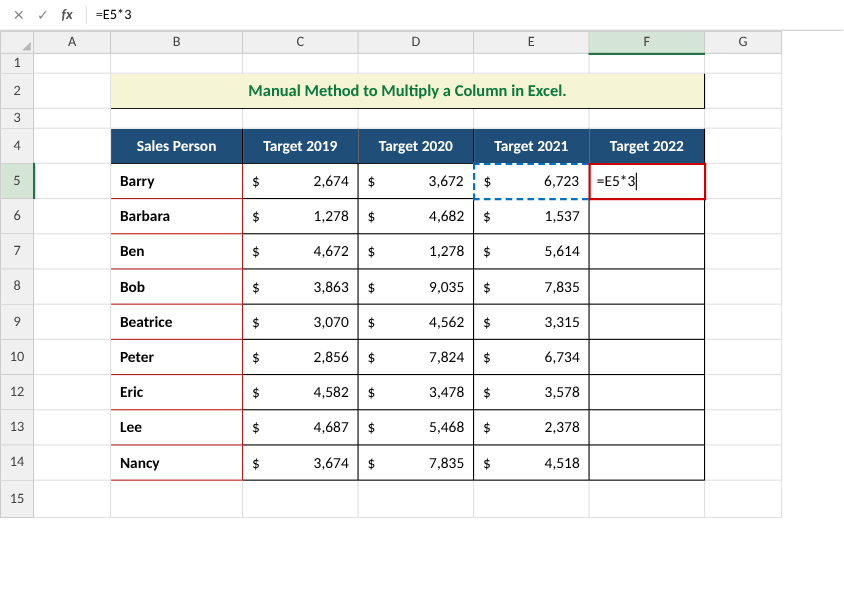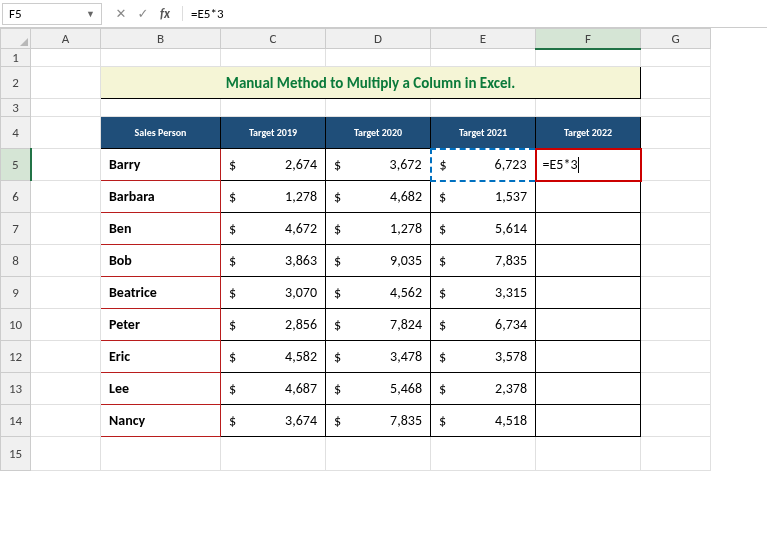--- a/index.html
+++ b/index.html
@@ -27,42 +27,38 @@
     .col-A { width: 70px; }
     .col-B { width: 120px; }
     .col-C, .col-D, .col-E { width: 105px; }
     .col-F { width: 105px; }
     .col-G { width: 70px; }
     
     .row-1 td, .row-3 td { height: 18px; }
     .row-15 td { height: 34px; }
     
     .title-cell { background: #f5f5d6; color: #0a7a3a; font-weight: bold; text-align: center; font-size: 15px; border: 1px solid #000; }
-    .hdr { background: #1f4e79; color: #fff; font-weight: bold; text-align: center; border: 1px solid #000; font-size: 10px; padding: 4px; }
+    .hdr { background: #1f4e79; color: #fff; font-weight: bold; text-align: center; border: 1px solid #000; font-size: 14px; padding: 4px; }
     .data-b { border: 1px solid #b91c1c; font-weight: bold; padding: 0 8px; }
     .data-n { border: 1px solid #000; padding: 0 8px; }
     .money { display: flex; justify-content: space-between; }
     .money .d { }
     .money .v { text-align: right; }
     
     .ref-cell { border: 2px dashed #0070c0 !important; }
     .active-cell { border: 2px solid #cc0000 !important; padding: 0 6px; }
     .cursor::after { content: ''; display: inline-block; width: 1px; height: 16px; background: #000; vertical-align: middle; margin-left: 1px; }
     
     .watermark { position: absolute; right: 60px; top: 488px; color: #ccc; font-size: 20px; font-style: italic; font-family: Georgia, serif; pointer-events: none; }
     .watermark .sub { font-size: 9px; letter-spacing: 4px; display: block; text-align: center; font-style: normal; }
   </style>
 </head>
 <body>
 
 <div class="formula-bar">
-  <div class="name-box">
-    <span class="name-box-text">F5</span>
-    <span class="name-box-arrow">▼</span>
-  </div>
   <div class="fb-btns">
     <span class="fb-btn">✕</span>
     <span class="fb-btn">✓</span>
     <span class="fb-btn fb-fx">fx</span>
   </div>
   <div class="formula-input">=E5*3</div>
 </div>
 
 <div class="sheet">
 <table>

